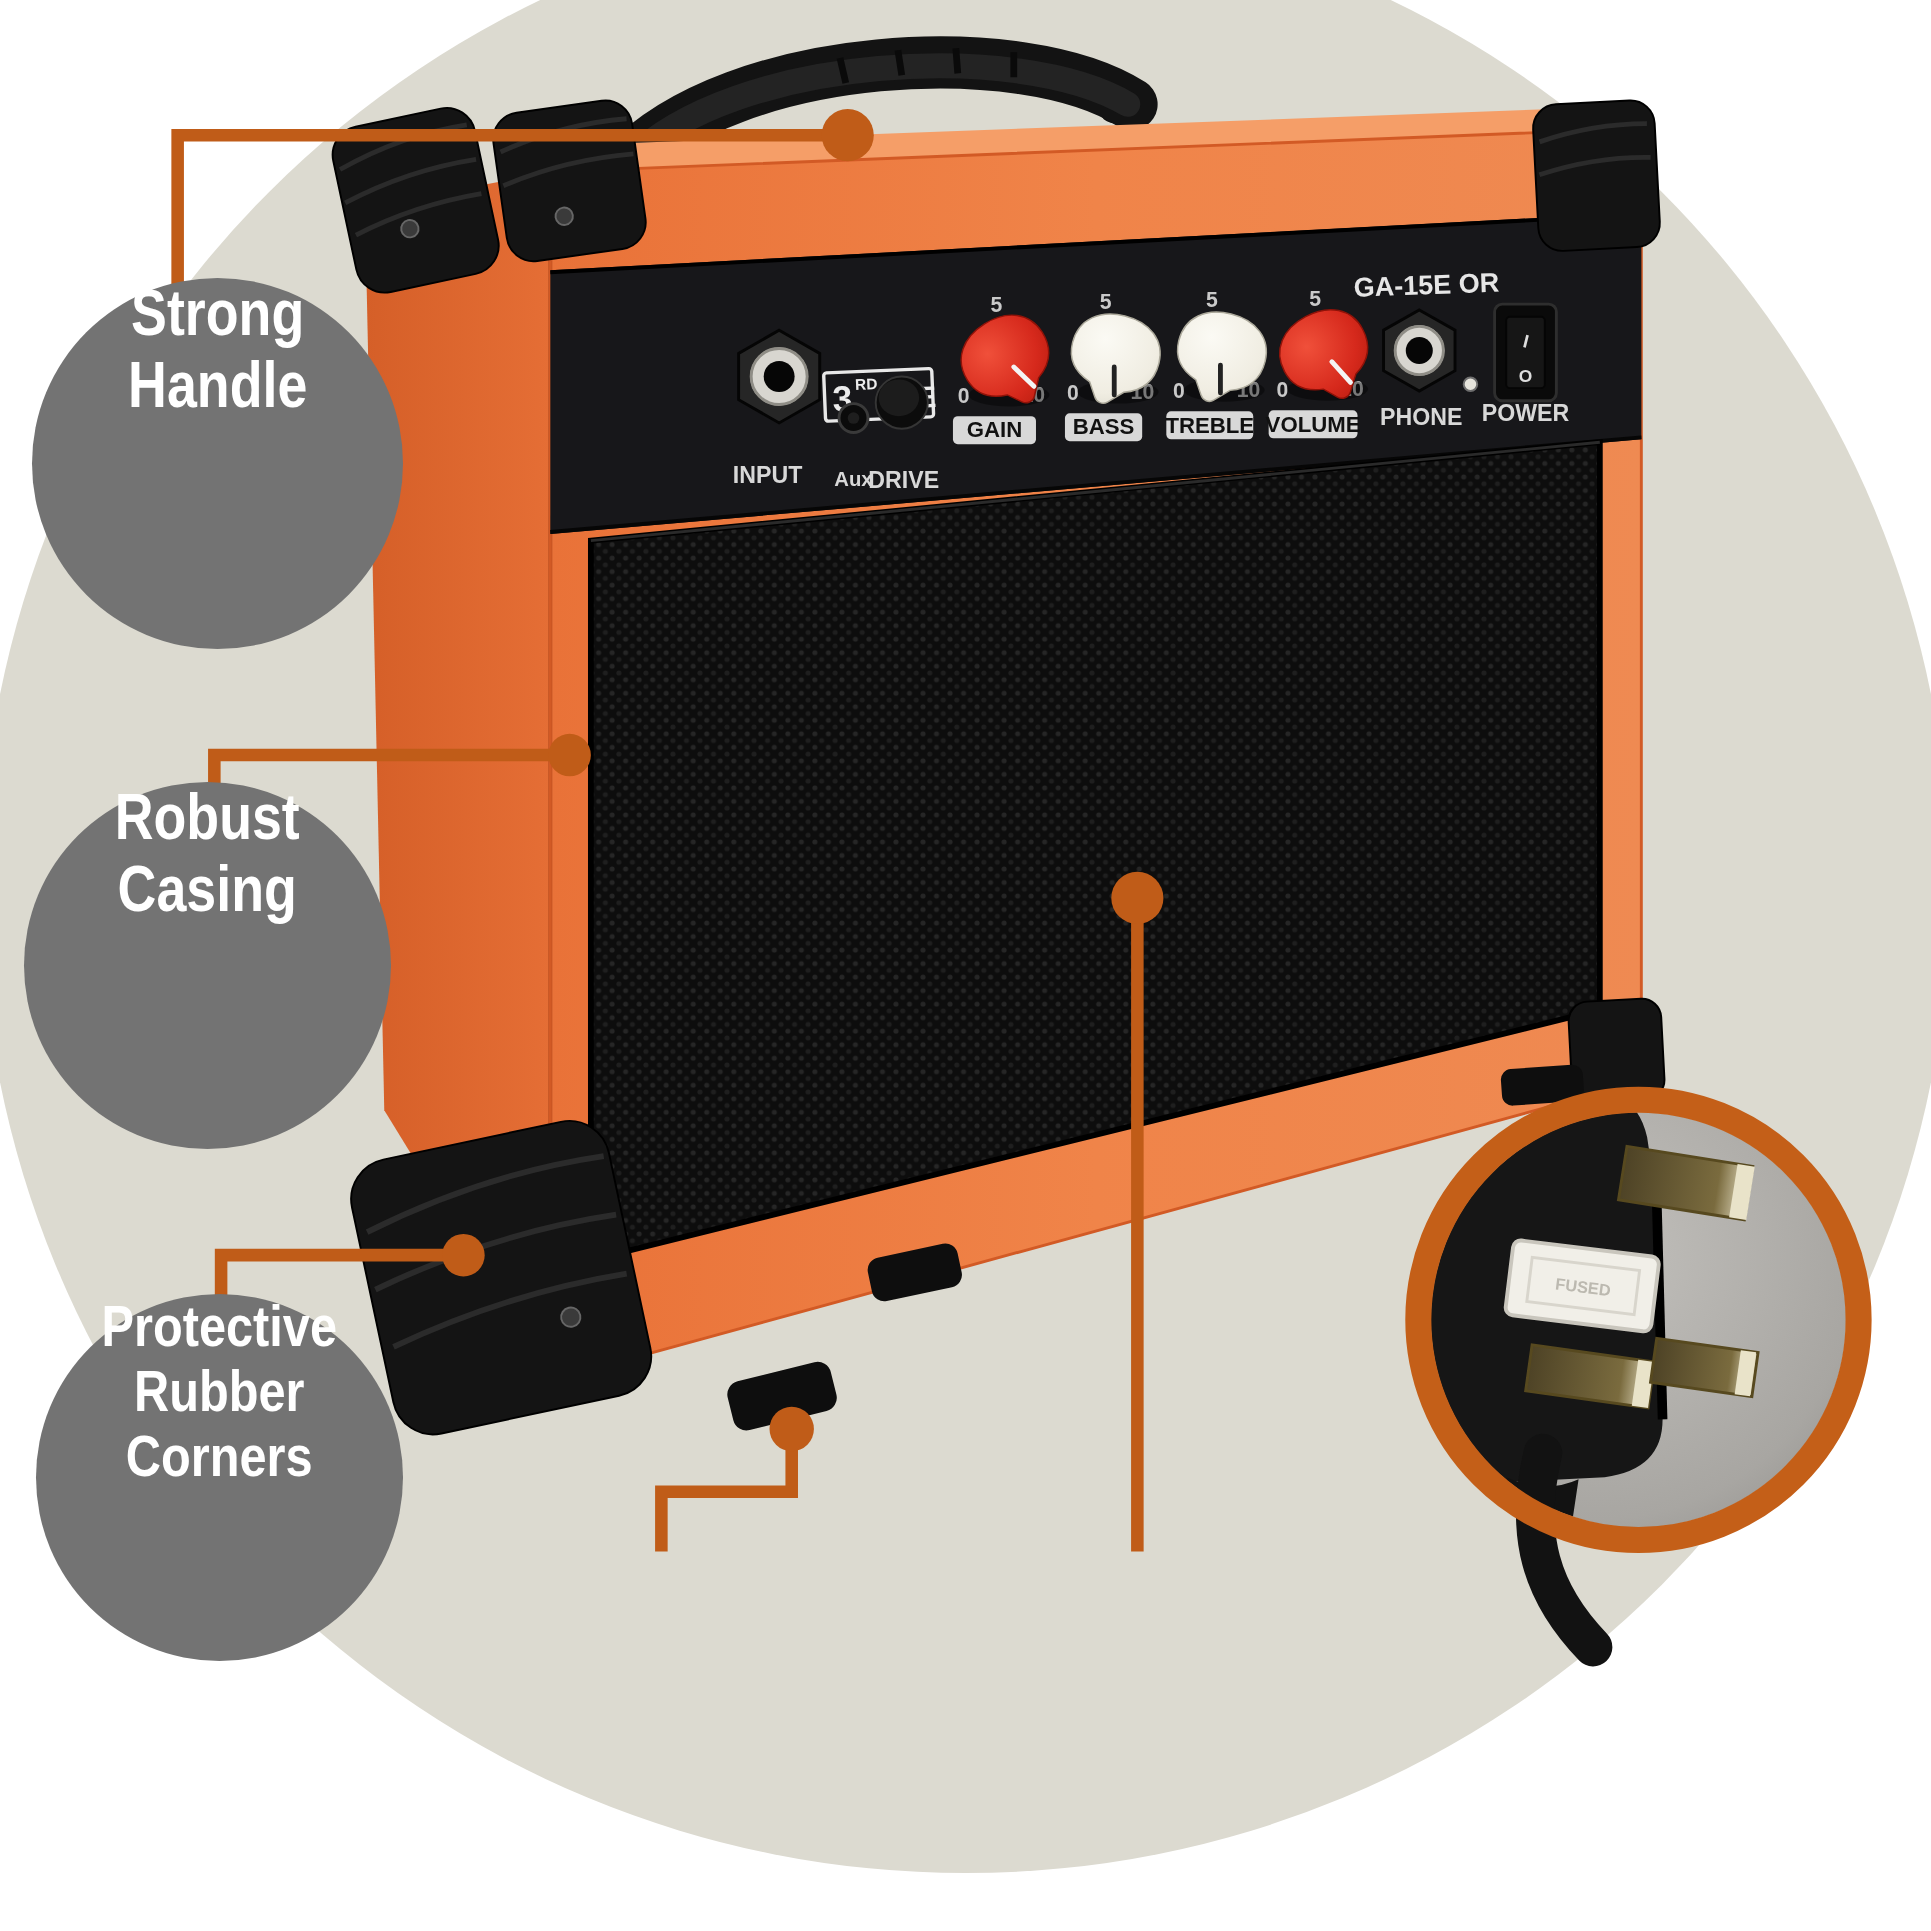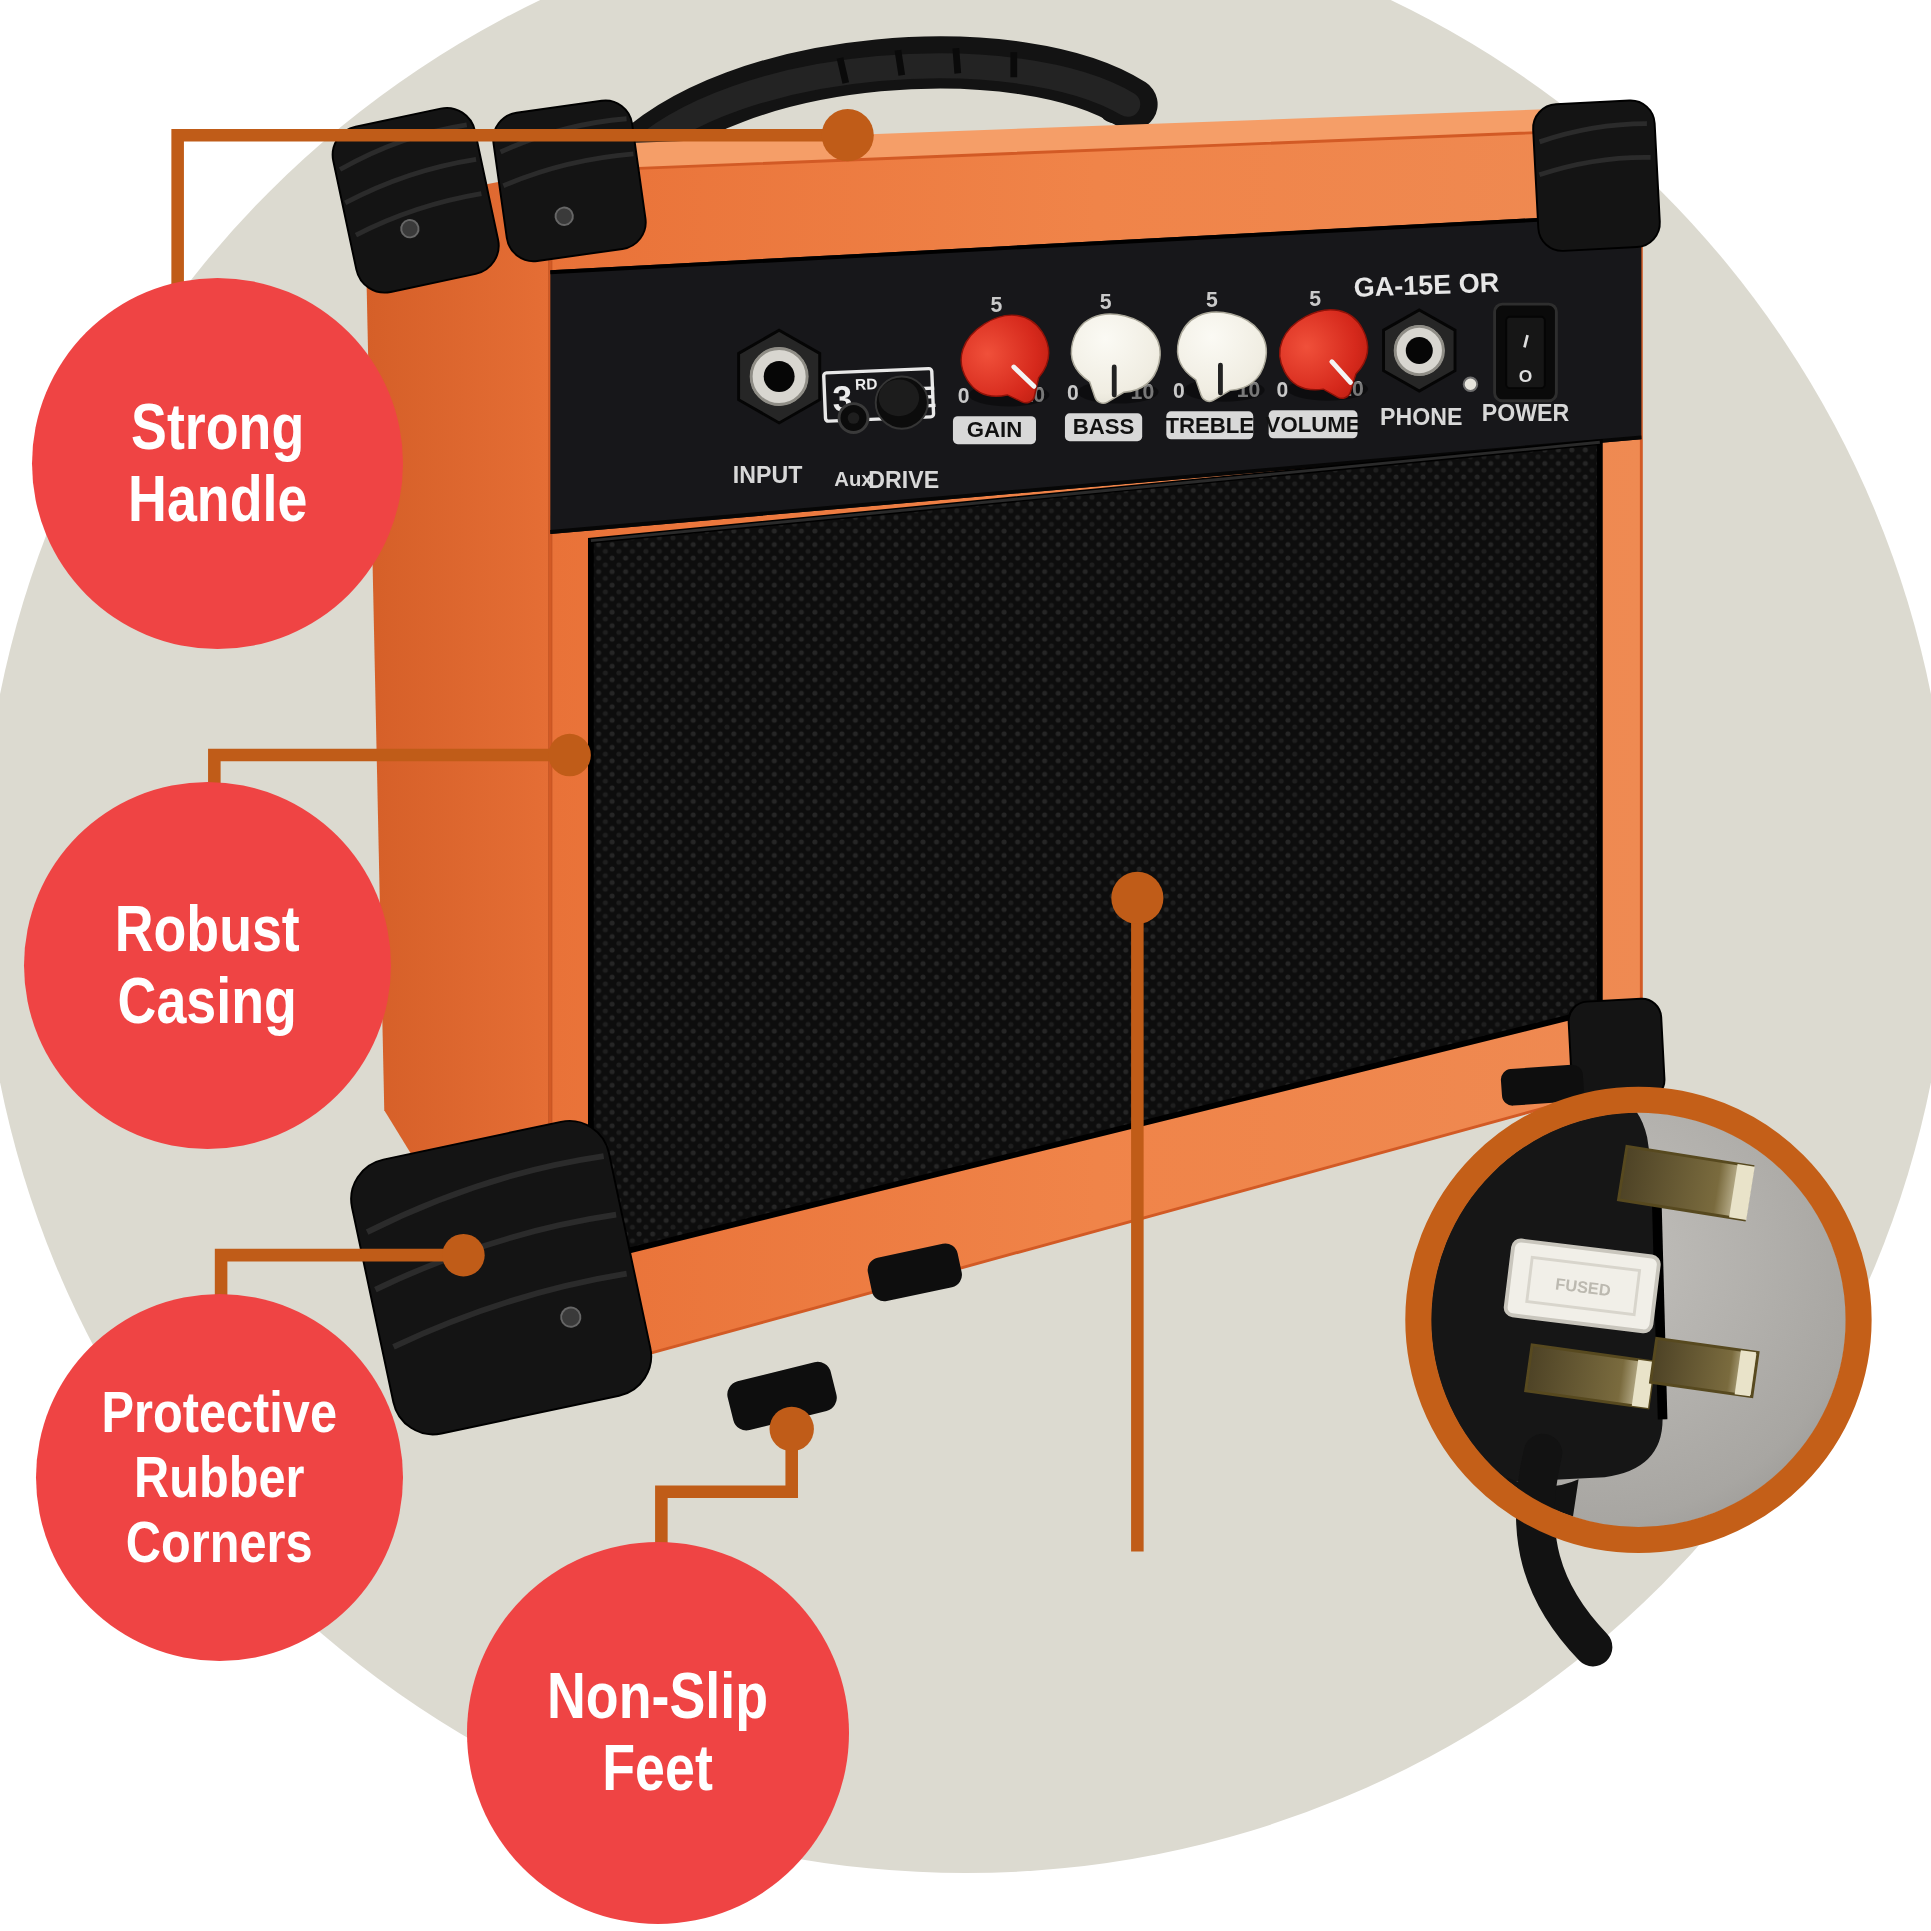--- a/index.html
+++ b/index.html
@@ -1,20 +1,20 @@
 <!DOCTYPE html>
 <html><head>
 <meta charset="utf-8">
 <style>
   html,body{margin:0;padding:0;background:#fff;}
   #stage{position:relative;width:1931px;height:1931px;overflow:hidden;background:#ffffff;
          font-family:"Liberation Sans",sans-serif;}
   #scene{position:absolute;left:0;top:0;width:1931px;height:1931px;}
-  .bubble{position:absolute;border-radius:50%;background:#ef4444;display:flex;
-          align-items:center;justify-content:center;text-align:center;}
+  .bubble{position:absolute;border-radius:50%;background:#737373;display:flex;
+          justify-content:center;text-align:center;}
   .bubble-inner{transform:scaleX(.84);color:#fff;font-weight:700;line-height:1.12;}
   .bubble-line{display:block;white-space:nowrap;}
   .fs66{font-size:64px;} .fs60{font-size:58px;}
   svg text{font-family:"Liberation Sans",sans-serif;}
 </style>
 </head>
 <body>
 
 <div id="stage">
 
@@ -289,24 +289,17 @@
 </div>
 
 <div class="bubble" style="left:36px;top:1294px;width:367px;height:367px;">
   <div class="bubble-inner fs60">
     <span class="bubble-line">Protective</span>
     <span class="bubble-line">Rubber</span>
     <span class="bubble-line">Corners</span>
   </div>
 </div>
 
-<div class="bubble" style="left:467px;top:1542px;width:382px;height:382px;">
-  <div class="bubble-inner fs66">
-    <span class="bubble-line">Non-Slip</span>
-    <span class="bubble-line">Feet</span>
-
-  </div>
+
+
+
 </div>
 
 
-
-</div>
-
-
 </body></html>

